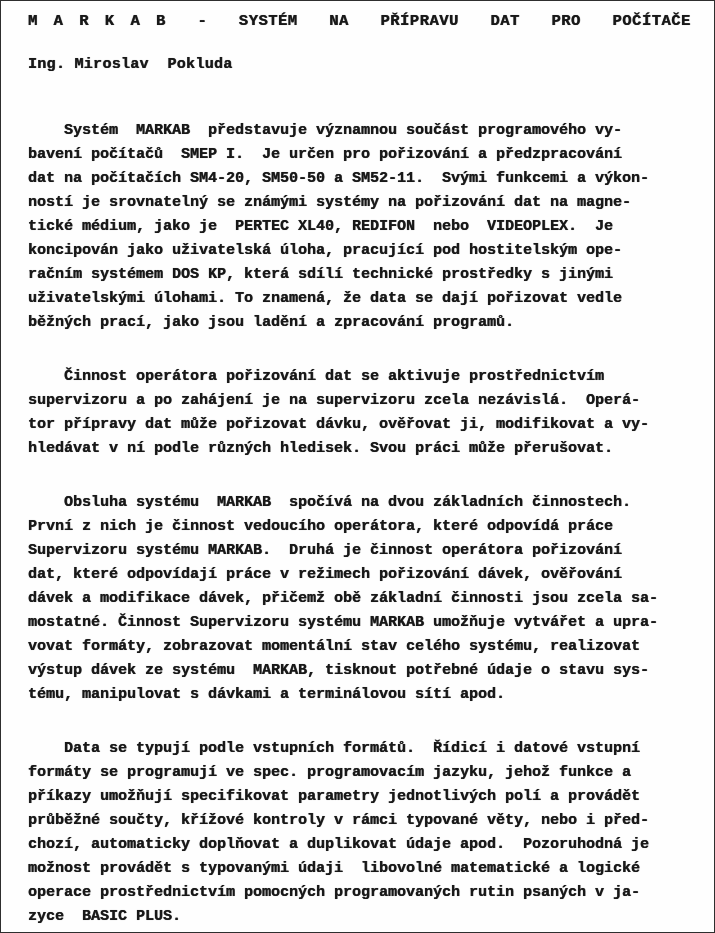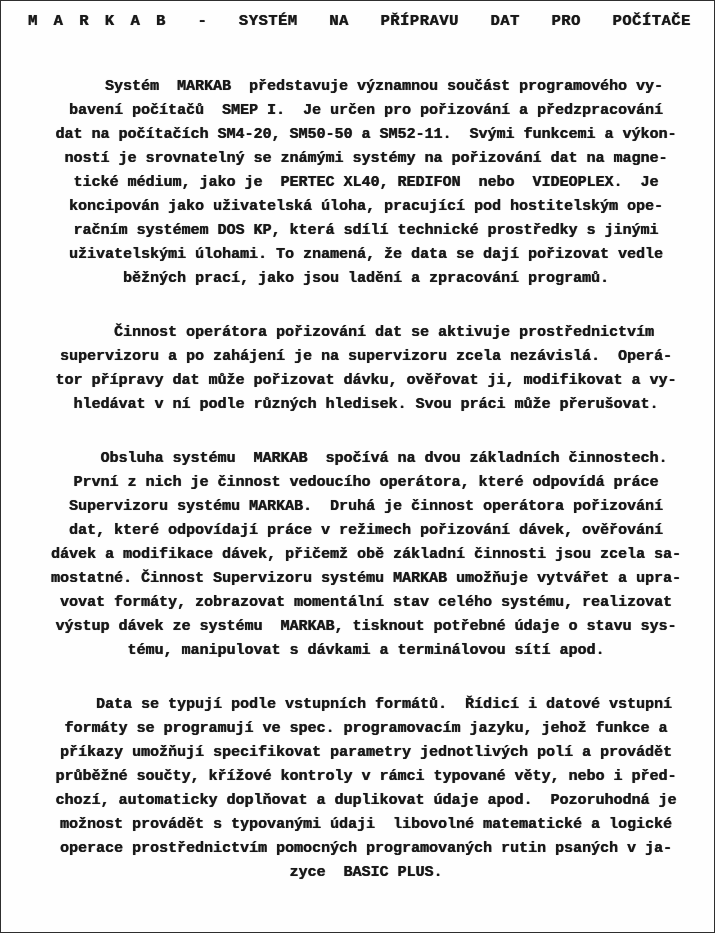--- a/index.html
+++ b/index.html
@@ -41,29 +41,29 @@
   }
   .body-text {
     margin-top: 42px;
   }
   .para {
     font-size: 15px;
     line-height: 24px;
     white-space: pre;
     margin: 0 0 30px 0;
     letter-spacing: 0px;
-    text-align: center;
   }
 </style>
 </head>
 <body>
 
 <div class="page">
   <h1 class="title ink">M A R K A B  -  SYSTÉM  NA  PŘÍPRAVU  DAT  PRO  POČÍTAČE   SMEP</h1>
 
+  <div class="author ink">Ing. Miroslav  Pokluda</div>
 
   <div class="body-text">
     <div class="para ink">    Systém  MARKAB  představuje významnou součást programového vy-
 bavení počítačů  SMEP I.  Je určen pro pořizování a předzpracování
 dat na počítačích SM4-20, SM50-50 a SM52-11.  Svými funkcemi a výkon-
 ností je srovnatelný se známými systémy na pořizování dat na magne-
 tické médium, jako je  PERTEC XL40, REDIFON  nebo  VIDEOPLEX.  Je
 koncipován jako uživatelská úloha, pracující pod hostitelským ope-
 račním systémem DOS KP, která sdílí technické prostředky s jinými
 uživatelskými úlohami. To znamená, že data se dají pořizovat vedle

